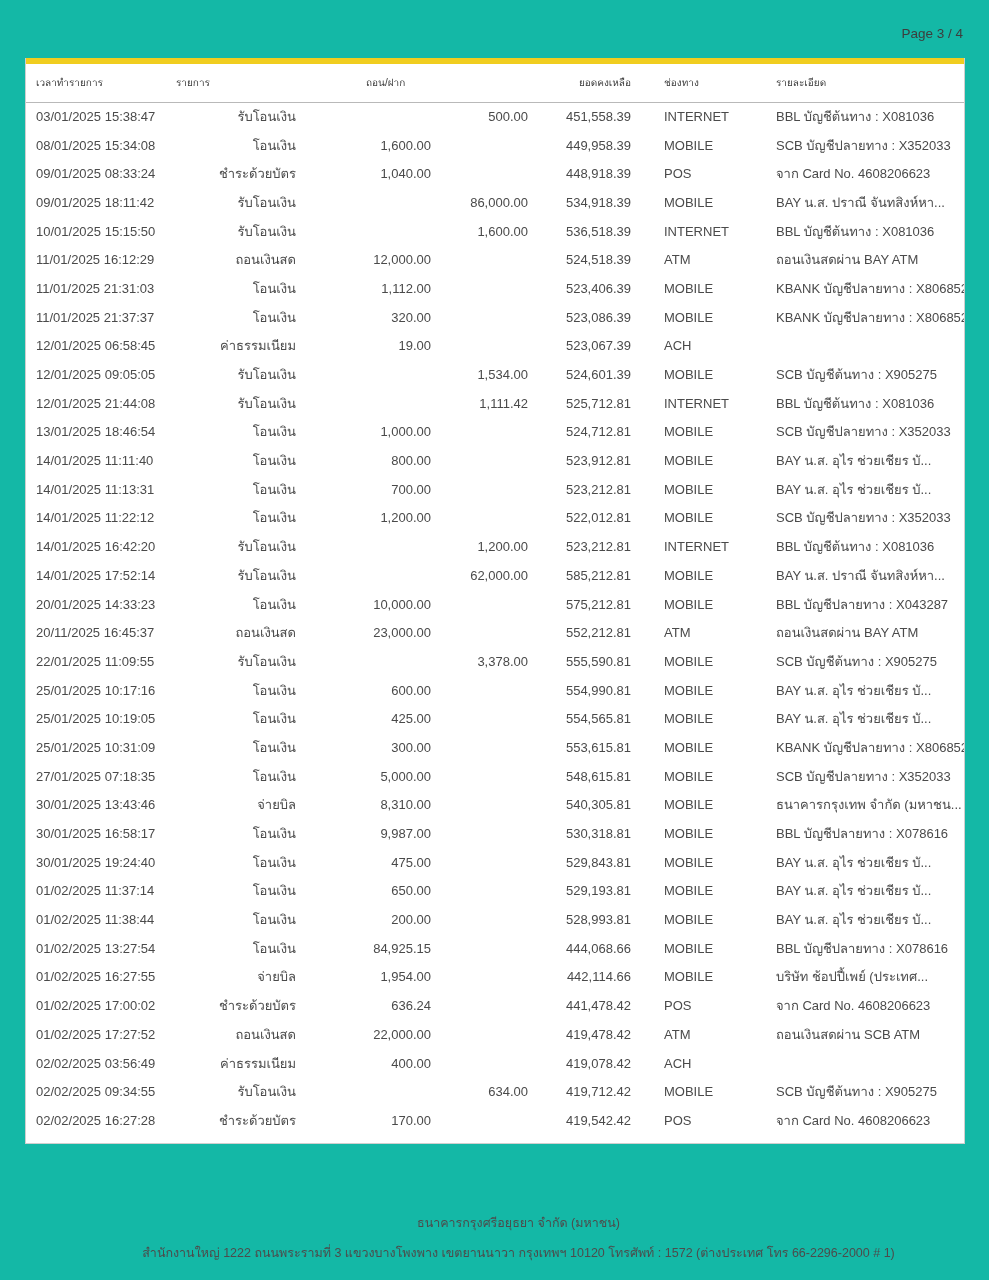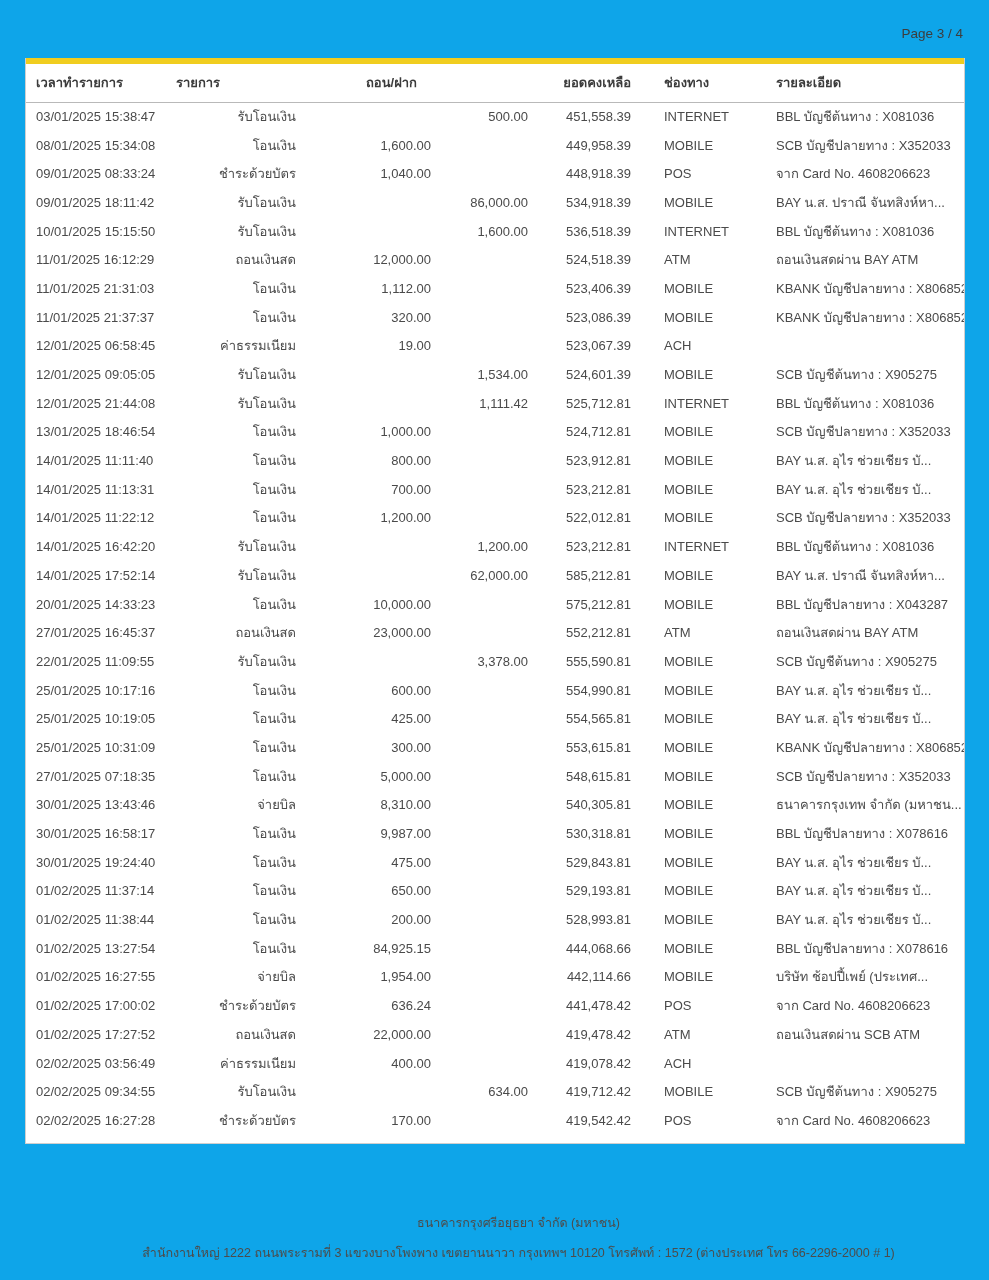--- a/index.html
+++ b/index.html
@@ -5,21 +5,21 @@
   * { margin: 0; padding: 0; box-sizing: border-box; }
   html, body { background: #ffffff; }
   body {
     font-family: "Liberation Sans", "DejaVu Sans", sans-serif;
     color: var(--text, #4a4a4a);
   }
   .page {
     position: relative;
     width: 989px;
     height: 1280px;
-    background: #0ea5e9;
+    background: #14b8a6;
     overflow: hidden;
   }
   .page-label {
     position: absolute;
     top: 26px;
     right: 26px;
     font-size: 13.5px;
     color: #3d3d3d;
   }
   .table-wrap {
@@ -47,22 +47,22 @@
   col.c2 { width: 130px; }
   col.c3 { width: 135px; }
   col.c4 { width: 97px;  }
   col.c5 { width: 103px; }
   col.c6 { width: 125px; }
   col.c7 { width: 208px; }
   thead th {
     height: 38px;
     vertical-align: middle;
     text-align: left;
-    font-size: 13px;
-    font-weight: bold;
+    font-size: 10px;
+    font-weight: normal;
     color: #3b3b3b;
     border-bottom: 1px solid #b9b9b9;
     white-space: nowrap;
     overflow: hidden;
   }
   th.h-dt  { padding-left: 10px; }
   th.h-desc{ padding-left: 10px; }
   th.h-amt { padding-left: 70px; }
   th.h-bal { text-align: right; }
   th.h-ch  { padding-left: 33px; }
@@ -278,21 +278,21 @@
           <tr>
             <td class="td-dt">20/01/2025 14:33:23</td>
             <td class="td-desc">โอนเงิน</td>
             <td class="td-wd">10,000.00</td>
             <td class="td-dp"></td>
             <td class="td-bal">575,212.81</td>
             <td class="td-ch">MOBILE</td>
             <td class="td-det">BBL บัญชีปลายทาง : X043287</td>
           </tr>
           <tr>
-            <td class="td-dt">27/01/2025 16:45:37</td>
+            <td class="td-dt">20/11/2025 16:45:37</td>
             <td class="td-desc">ถอนเงินสด</td>
             <td class="td-wd">23,000.00</td>
             <td class="td-dp"></td>
             <td class="td-bal">552,212.81</td>
             <td class="td-ch">ATM</td>
             <td class="td-det">ถอนเงินสดผ่าน BAY ATM</td>
           </tr>
           <tr>
             <td class="td-dt">22/01/2025 11:09:55</td>
             <td class="td-desc">รับโอนเงิน</td>

